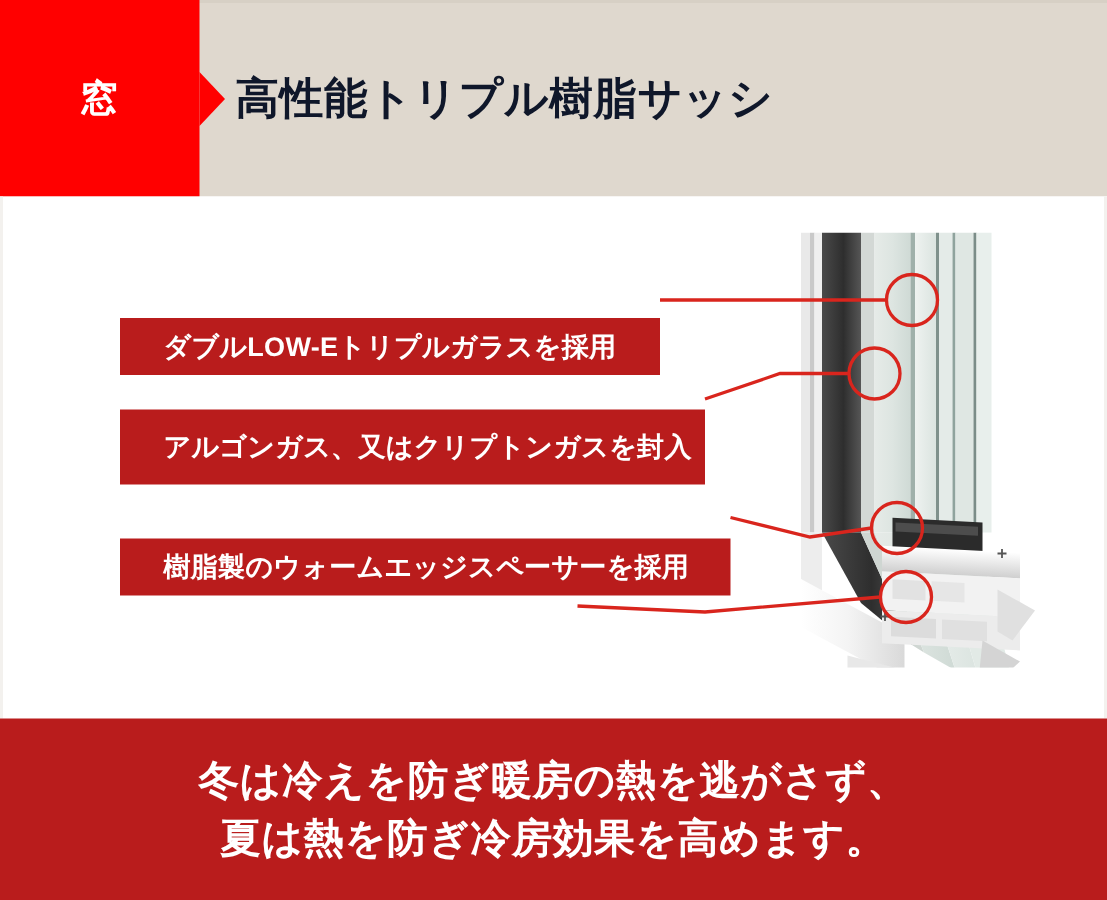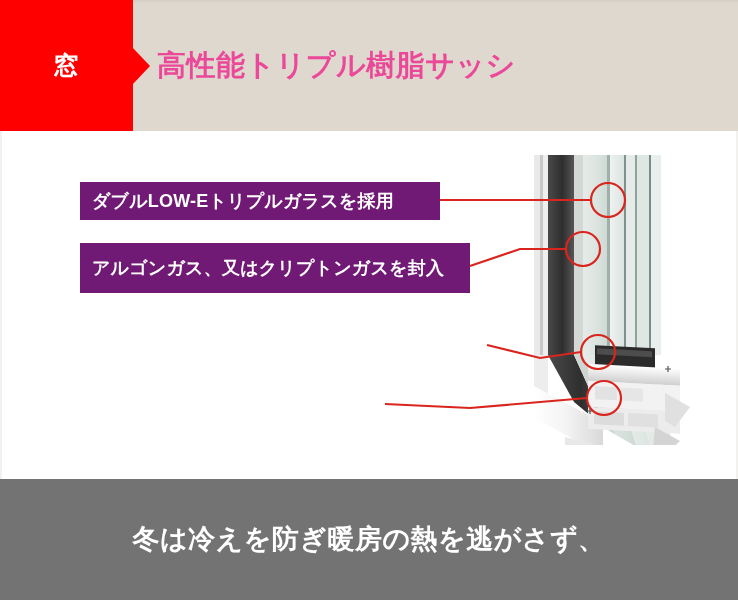--- a/index.html
+++ b/index.html
@@ -74,21 +74,21 @@
     font-weight: bold;
     letter-spacing: 1px;
   }
   .header-title {
     position: absolute;
     left: 157px;
     top: 0;
     height: 131px;
     display: flex;
     align-items: center;
-    color: #ec4899;
+    color: #0f172a;
     font-size: 29px;
     font-weight: bold;
     letter-spacing: 0.5px;
     white-space: nowrap;
     text-align: center;
   }
 
   
   .content {
     position: absolute;
@@ -98,30 +98,31 @@
     height: 348px;
     background: #ffffff;
     border-left: 2px solid #f3f1ee;
     border-right: 2px solid #f3f1ee;
     box-sizing: border-box;
   }
 
   
   .callout {
     position: absolute;
-    background: #701a75;
+    background: #b91c1c;
     color: #ffffff;
     font-size: 18px;
     font-weight: bold;
     display: flex;
     align-items: center;
     box-sizing: border-box;
-    padding: 0 12px;
+    padding: 0 29px;
     white-space: nowrap;
     letter-spacing: 0.2px;
+    margin-top: 30px;
   }
   .callout-1 { left: 80px;  top: 182px; width: 360px; height: 38px; }
   .callout-2 { left: 80px;  top: 243px; width: 390px; height: 50px; }
   .callout-3 { left: 80px;  top: 329px; width: 407px; height: 38px; }
   .callout-4 { left: 80px;  top: 385px; width: 305px; height: 38px; }
 
   
   .overlay {
     position: absolute;
     left: 0;
@@ -140,21 +141,21 @@
     height: 290px;
   }
 
   
   .footer {
     position: absolute;
     left: 0;
     top: 479px;
     width: 738px;
     height: 121px;
-    background: #737373;
+    background: #b91c1c;
     display: flex;
     flex-direction: column;
     align-items: center;
     justify-content: center;
     color: #ffffff;
     font-size: 27px;
     font-weight: bold;
     line-height: 1.42;
     letter-spacing: 0.5px;
   }
@@ -255,33 +256,35 @@
 
       <g stroke="#555" stroke-width="1.2" fill="none">
         <path d="M150,214 l6,0 M153,211 l0,6"></path>
         <path d="M72,256 l6,0 M75,253 l0,6"></path>
       </g>
     </svg>
   </div>
 
   <div class="callout callout-1">ダブルLOW-Eトリプルガラスを採用</div>
   <div class="callout callout-2">アルゴンガス、又はクリプトンガスを封入</div>
+  <div class="callout callout-3">樹脂製のウォームエッジスペーサーを採用</div>
 
   <svg class="overlay" viewBox="0 0 738 600" xmlns="http://www.w3.org/2000/svg">
     <g stroke="#d9251d" stroke-width="2.2" fill="none">
       <path d="M440,200 L591,200"></path>
       <path d="M470,266 L520,249 L566,249"></path>
       <path d="M487,345 L540,358 L581,352"></path>
       <path d="M385,404 L470,408 L587,398"></path>
     </g>
     <g stroke="#d9251d" stroke-width="2.2" fill="none">
       <circle cx="608" cy="200" r="17"></circle>
       <circle cx="583" cy="249" r="17"></circle>
       <circle cx="598" cy="352" r="17"></circle>
       <circle cx="604" cy="398" r="17"></circle>
     </g>
   </svg>
 
   <div class="footer">
     <div class="footer-line">冬は冷えを防ぎ暖房の熱を逃がさず、</div>
+    <div class="footer-line">夏は熱を防ぎ冷房効果を高めます。</div>
   </div>
 
 </div>
 
 </body></html>

